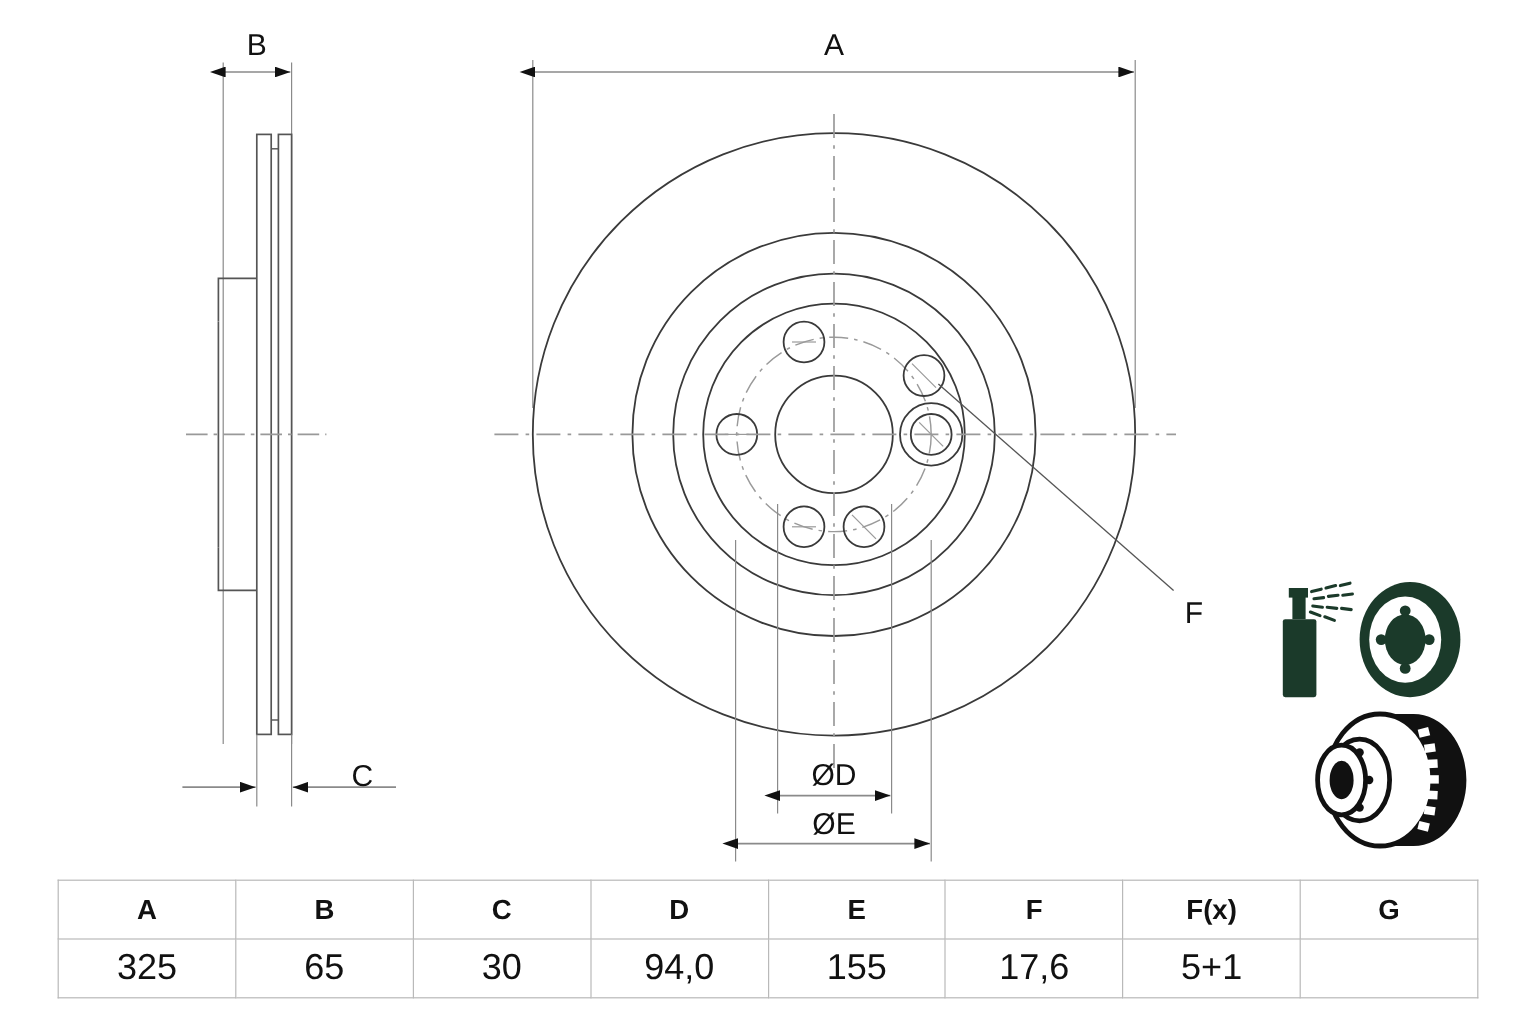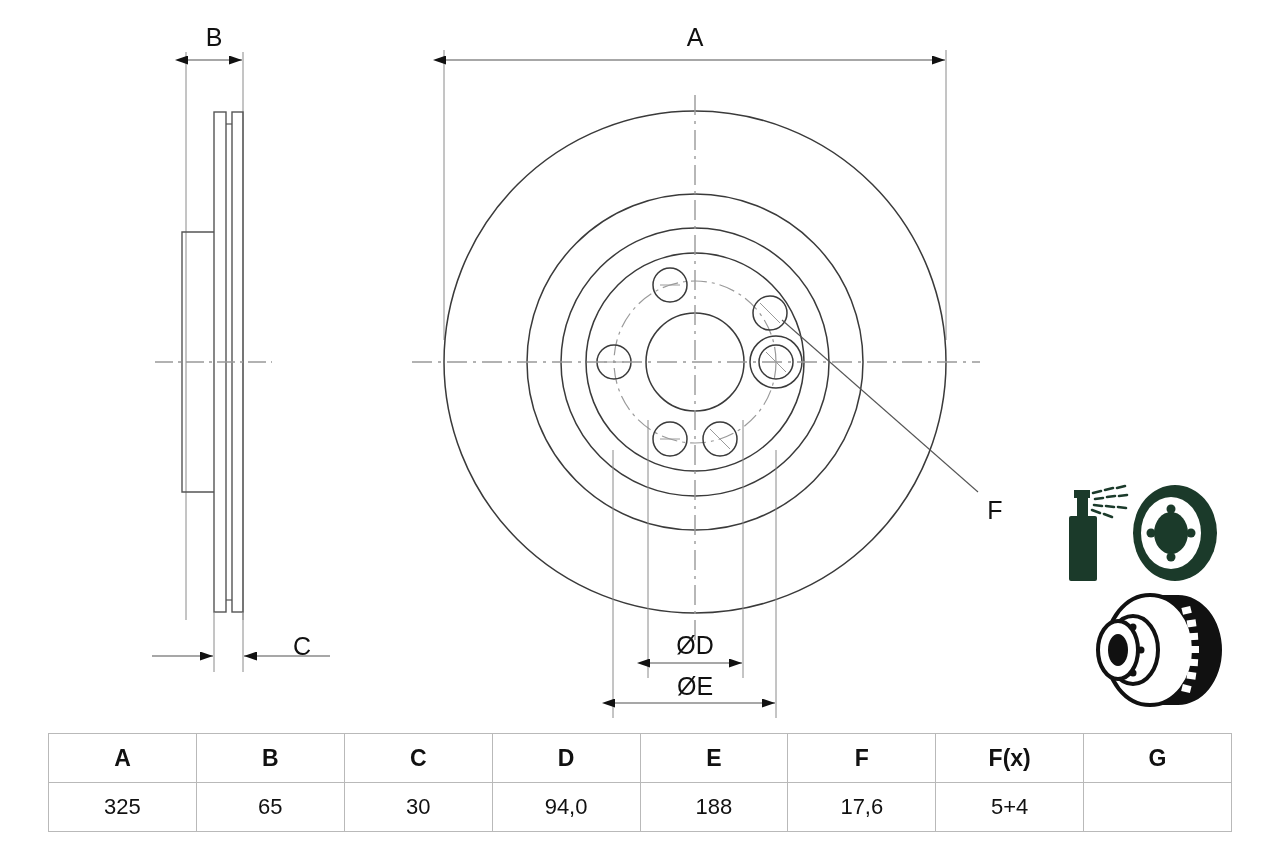--- a/index.html
+++ b/index.html
@@ -48,21 +48,21 @@
     font-family: "Liberation Sans", sans-serif;
     color: #111111;
   }
   .spec-table th {
     height: 46px;
     font-size: 23px;
     font-weight: bold;
   }
   .spec-table td {
     height: 46px;
-    font-size: 22px;
+    font-size: 30px;
     font-weight: normal;
   }
 </style>
 </head>
 <body>
 
 <div id="drawing-root">
 
   <svg class="tech" viewBox="0 0 1280 853" xmlns="http://www.w3.org/2000/svg">
 
@@ -231,21 +231,21 @@
         <th>F(x)</th>
         <th>G</th>
       </tr>
     </thead>
     <tbody>
       <tr>
         <td>325</td>
         <td>65</td>
         <td>30</td>
         <td>94,0</td>
-        <td>188</td>
+        <td>155</td>
         <td>17,6</td>
-        <td>5+4</td>
+        <td>5+1</td>
         <td></td>
       </tr>
     </tbody>
   </table>
 
 </div>
 
 </body></html>

